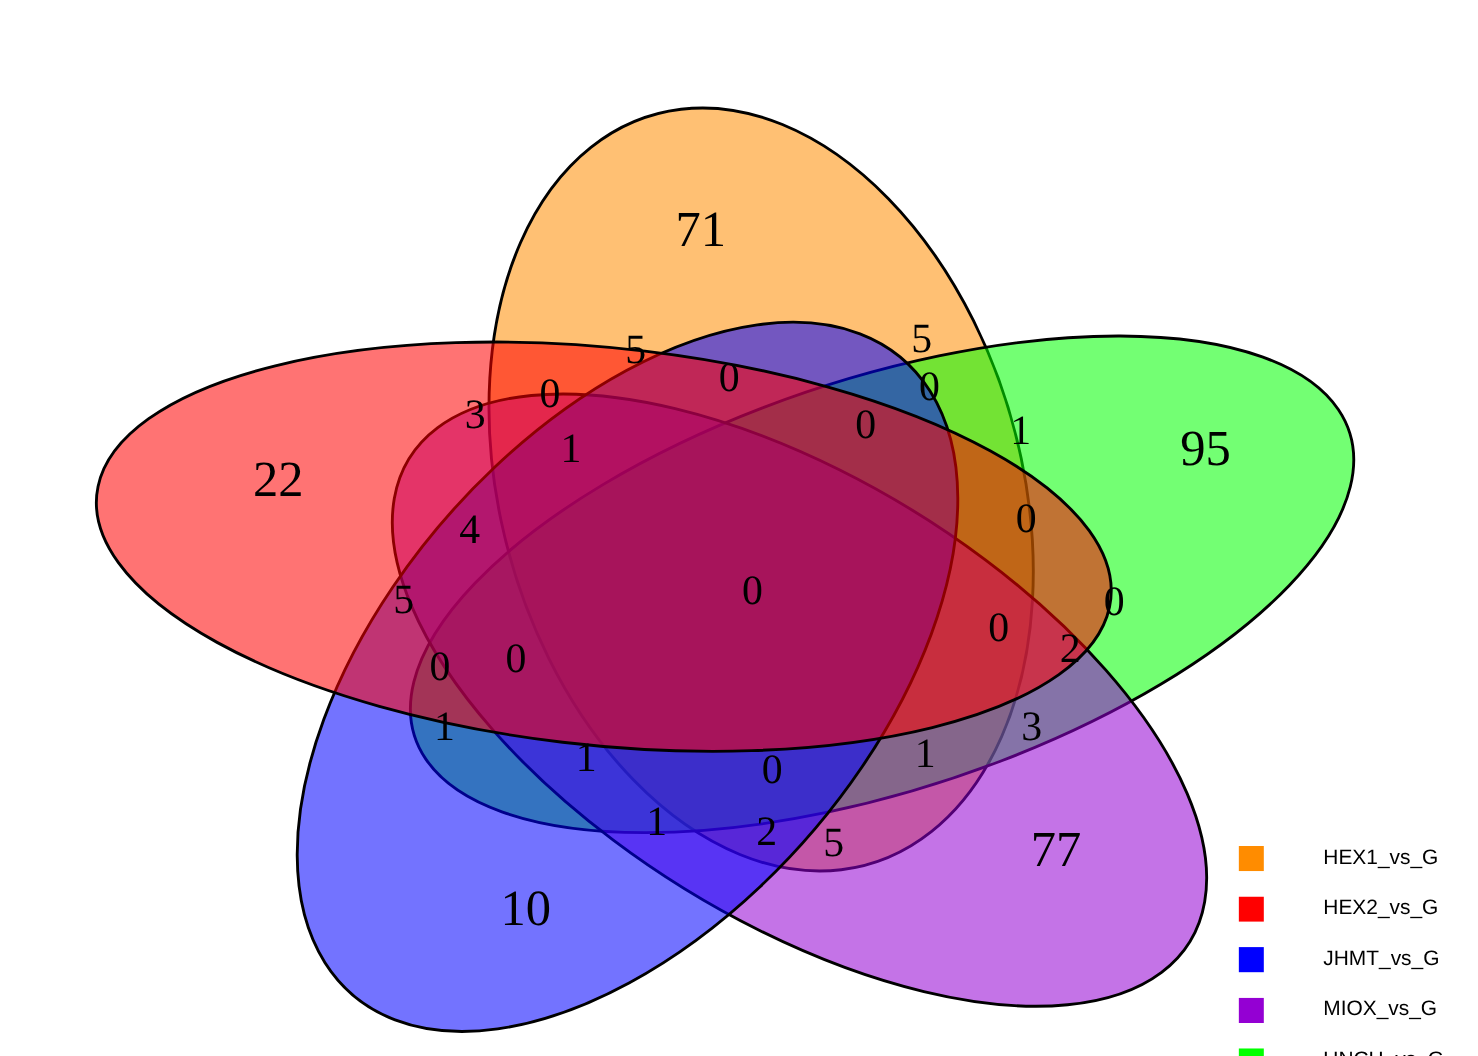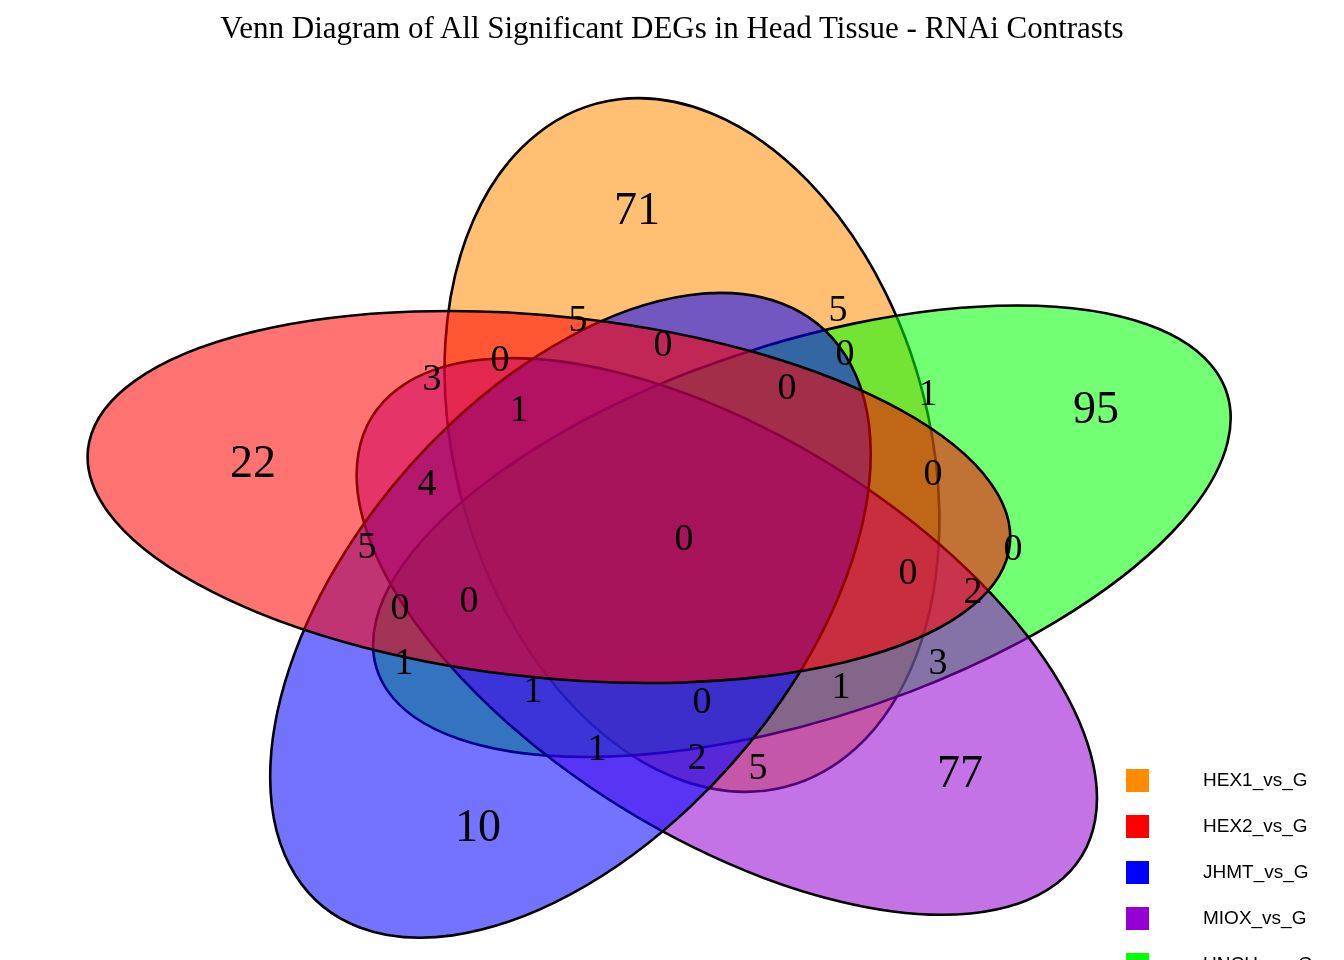--- a/index.html
+++ b/index.html
@@ -31,21 +31,20 @@
   .legend-label{
     font-size:19px;color:#000;white-space:nowrap;
   }
   .swatch{display:block;flex:0 0 auto;}
 </style>
 </head>
 <body>
 
 <div class="stage">
 
-  <h1 class="title">Venn Diagram of All Significant DEGs in Head Tissue - RNAi Contrasts</h1>
 
   <svg class="venn" width="1344" height="960" viewBox="0 0 1344 960">
     <g transform="translate(668,545) scale(1.33,1)">
       <g transform="rotate(0)">
         <ellipse cx="18" cy="-100" rx="180" ry="350" transform="rotate(-9 18 -100)" vector-effect="non-scaling-stroke" fill="#FF8C00"></ellipse>
       </g>
       <g transform="rotate(72)">
         <ellipse cx="18" cy="-100" rx="180" ry="350" transform="rotate(-9 18 -100)" vector-effect="non-scaling-stroke" fill="#00FF00"></ellipse>
       </g>
       <g transform="rotate(144)">
@@ -65,21 +64,21 @@
     <span class="n" style="left:838px;top:308px">5</span>
     <span class="n" style="left:578px;top:318px">5</span>
     <span class="n" style="left:663px;top:343px">0</span>
     <span class="n" style="left:845px;top:352px">0</span>
     <span class="n" style="left:500px;top:358px">0</span>
     <span class="n" style="left:432px;top:377px">3</span>
     <span class="n" style="left:787px;top:386px">0</span>
     <span class="n" style="left:928px;top:392px">1</span>
     <span class="n big" style="left:1096px;top:408px">95</span>
     <span class="n" style="left:519px;top:408px">1</span>
-    <span class="n big" style="left:253px;top:462px">22</span>
+    <span class="n big" style="left:253px;top:436px">22</span>
     <span class="n" style="left:933px;top:472px">0</span>
     <span class="n" style="left:427px;top:482px">4</span>
     <span class="n" style="left:684px;top:537px">0</span>
     <span class="n" style="left:367px;top:545px">5</span>
     <span class="n" style="left:1013px;top:547px">0</span>
     <span class="n" style="left:908px;top:571px">0</span>
     <span class="n" style="left:973px;top:590px">2</span>
     <span class="n" style="left:469px;top:599px">0</span>
     <span class="n" style="left:400px;top:606px">0</span>
     <span class="n" style="left:938px;top:661px">3</span>

